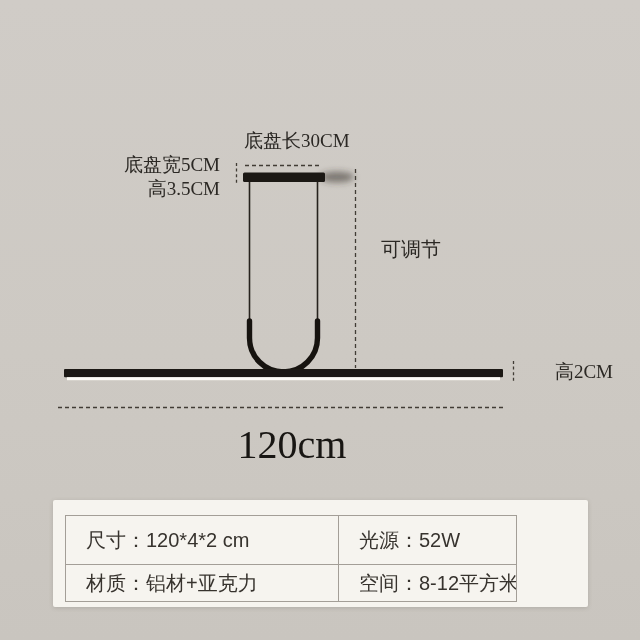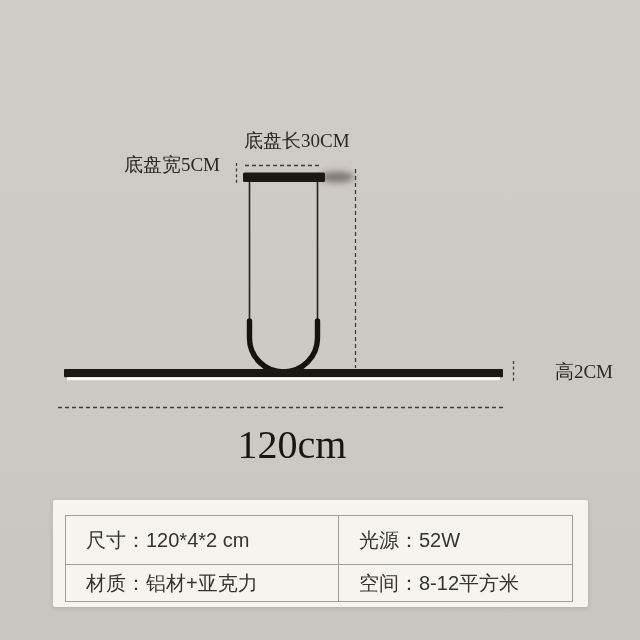--- a/index.html
+++ b/index.html
@@ -28,21 +28,21 @@
     position:absolute;left:292px;top:424px;transform:translateX(-50%);
     font-family:Liberation Serif, serif;
     font-size:40px;line-height:42px;color:#181613;white-space:nowrap;
   }
   .spec-panel{
     position:absolute;left:53px;top:500px;width:535px;height:107px;
     background:#f6f4ef;border-radius:2px;
     box-shadow:0 1px 4px rgba(90,85,78,0.22);
   }
   .spec-table{
-    position:absolute;left:12px;top:15px;width:508px;height:87px;
+    position:absolute;left:12px;top:15px;width:452px;height:87px;
     display:grid;
     grid-template-columns:273px 1fr;
     grid-template-rows:49px 1fr;
     border:1px solid #a39e97;
     box-sizing:border-box;
   }
   .spec-cell{
     display:flex;align-items:center;
     padding-left:20px;
     font-size:20px;color:#37332e;
@@ -80,23 +80,25 @@
 
     <rect x="64" y="369" width="439" height="8.2" rx="1" fill="#1b1814"></rect>
 
     <rect x="67" y="377.2" width="433" height="3" fill="#fdfcf6"></rect>
   </svg>
 
   <div class="annot" id="annot-base-length">底盘长30CM</div>
 
   <div class="annot" id="annot-base-side">
     <span class="annot-line">底盘宽5CM</span>
+    <span class="annot-line">高3.5CM</span>
   </div>
 
   <div class="annot" id="annot-suspension">
+    <span class="annot-line">可调节</span>
   </div>
 
   <div class="annot" id="annot-body">
     <span class="annot-line">高2CM</span>
   </div>
 
   <div id="annot-overall">120cm</div>
 
   <div class="spec-panel">
     <div class="spec-table">

